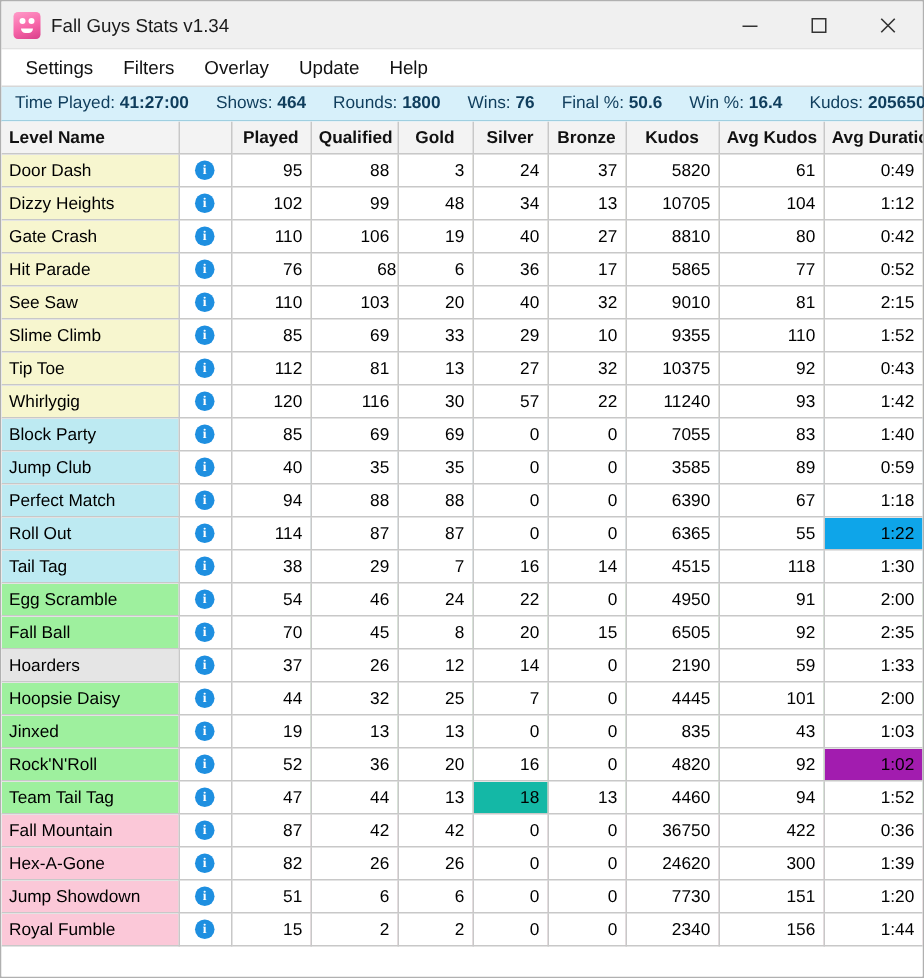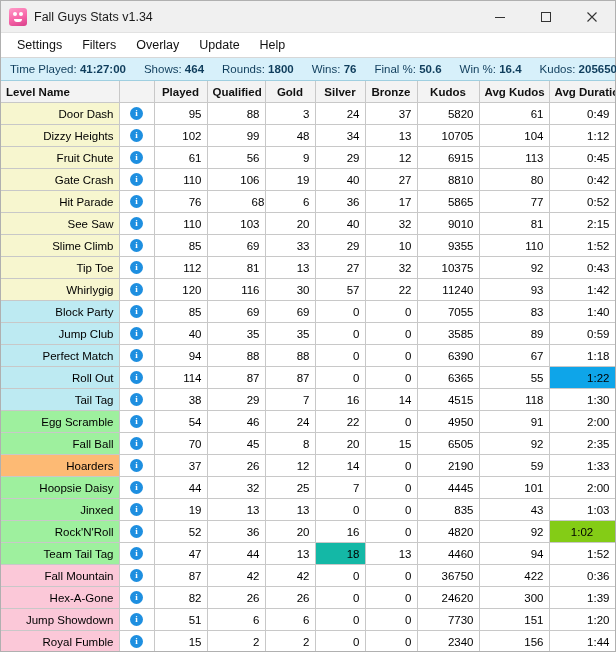--- a/index.html
+++ b/index.html
@@ -139,21 +139,21 @@
     border-left: none;
     border-top: none;
     height: 21px;
     font-size: 11.5px;
     padding: 0 5px;
     text-align: right;
     white-space: nowrap;
     overflow: hidden;
   }
   tbody td.name {
-    text-align: right;
+    text-align: left;
     margin-left: 43px;
   }
   tbody td.info {
     text-align: center;
     padding: 0;
   }
   .info-badge {
     display: inline-block;
     width: 13px;
     height: 13px;
@@ -291,32 +291,20 @@
             <td style="background: rgb(255, 255, 255);">102</td>
             <td style="background: rgb(255, 255, 255);">99</td>
             <td style="background: rgb(255, 255, 255);">48</td>
             <td style="background: rgb(255, 255, 255);">34</td>
             <td style="background: rgb(255, 255, 255);">13</td>
             <td style="background: rgb(255, 255, 255);">10705</td>
             <td style="background: rgb(255, 255, 255);">104</td>
             <td style="background: rgb(255, 255, 255);">1:12</td>
           </tr>
           <tr style="background: rgb(247, 246, 207);">
-            <td class="name">Fruit Chute</td>
-            <td class="info" style="background: rgb(255, 255, 255);"><span class="info-badge">i</span></td>
-            <td style="background: rgb(255, 255, 255);">61</td>
-            <td style="background: rgb(255, 255, 255);">56</td>
-            <td style="background: rgb(255, 255, 255);">9</td>
-            <td style="background: rgb(255, 255, 255);">29</td>
-            <td style="background: rgb(255, 255, 255);">12</td>
-            <td style="background: rgb(255, 255, 255);">6915</td>
-            <td style="background: rgb(255, 255, 255);">113</td>
-            <td style="background: rgb(255, 255, 255);">0:45</td>
-          </tr>
-          <tr style="background: rgb(247, 246, 207);">
             <td class="name">Gate Crash</td>
             <td class="info" style="background: rgb(255, 255, 255);"><span class="info-badge">i</span></td>
             <td style="background: rgb(255, 255, 255);">110</td>
             <td style="background: rgb(255, 255, 255);">106</td>
             <td style="background: rgb(255, 255, 255);">19</td>
             <td style="background: rgb(255, 255, 255);">40</td>
             <td style="background: rgb(255, 255, 255);">27</td>
             <td style="background: rgb(255, 255, 255);">8810</td>
             <td style="background: rgb(255, 255, 255);">80</td>
             <td style="background: rgb(255, 255, 255);">0:42</td>
@@ -458,21 +446,21 @@
             <td class="info" style="background: rgb(255, 255, 255);"><span class="info-badge">i</span></td>
             <td style="background: rgb(255, 255, 255);">70</td>
             <td style="background: rgb(255, 255, 255);">45</td>
             <td style="background: rgb(255, 255, 255);">8</td>
             <td style="background: rgb(255, 255, 255);">20</td>
             <td style="background: rgb(255, 255, 255);">15</td>
             <td style="background: rgb(255, 255, 255);">6505</td>
             <td style="background: rgb(255, 255, 255);">92</td>
             <td style="background: rgb(255, 255, 255);">2:35</td>
           </tr>
-          <tr style="background: #fdba74; padding-left: 47px;">
+          <tr style="background: #e5e5e5; padding-left: 47px;">
             <td class="name">Hoarders</td>
             <td class="info" style="background: rgb(255, 255, 255);"><span class="info-badge">i</span></td>
             <td style="background: rgb(255, 255, 255);">37</td>
             <td style="background: rgb(255, 255, 255);">26</td>
             <td style="background: rgb(255, 255, 255);">12</td>
             <td style="background: rgb(255, 255, 255);">14</td>
             <td style="background: rgb(255, 255, 255);">0</td>
             <td style="background: rgb(255, 255, 255);">2190</td>
             <td style="background: rgb(255, 255, 255);">59</td>
             <td style="background: rgb(255, 255, 255);">1:33</td>
@@ -504,21 +492,21 @@
           <tr style="background: rgb(158, 240, 158);">
             <td class="name">Rock'N'Roll</td>
             <td class="info" style="background: rgb(255, 255, 255);"><span class="info-badge">i</span></td>
             <td style="background: rgb(255, 255, 255);">52</td>
             <td style="background: rgb(255, 255, 255);">36</td>
             <td style="background: rgb(255, 255, 255);">20</td>
             <td style="background: rgb(255, 255, 255);">16</td>
             <td style="background: rgb(255, 255, 255);">0</td>
             <td style="background: rgb(255, 255, 255);">4820</td>
             <td style="background: rgb(255, 255, 255);">92</td>
-            <td style="background: #84cc16; text-align: center;">1:02</td>
+            <td style="background: #a21caf;">1:02</td>
           </tr>
           <tr style="background: rgb(158, 240, 158);">
             <td class="name">Team Tail Tag</td>
             <td class="info" style="background: rgb(255, 255, 255);"><span class="info-badge">i</span></td>
             <td style="background: rgb(255, 255, 255);">47</td>
             <td style="background: rgb(255, 255, 255);">44</td>
             <td style="background: rgb(255, 255, 255);">13</td>
             <td style="background: #14b8a6;">18</td>
             <td style="background: rgb(255, 255, 255);">13</td>
             <td style="background: rgb(255, 255, 255);">4460</td>

